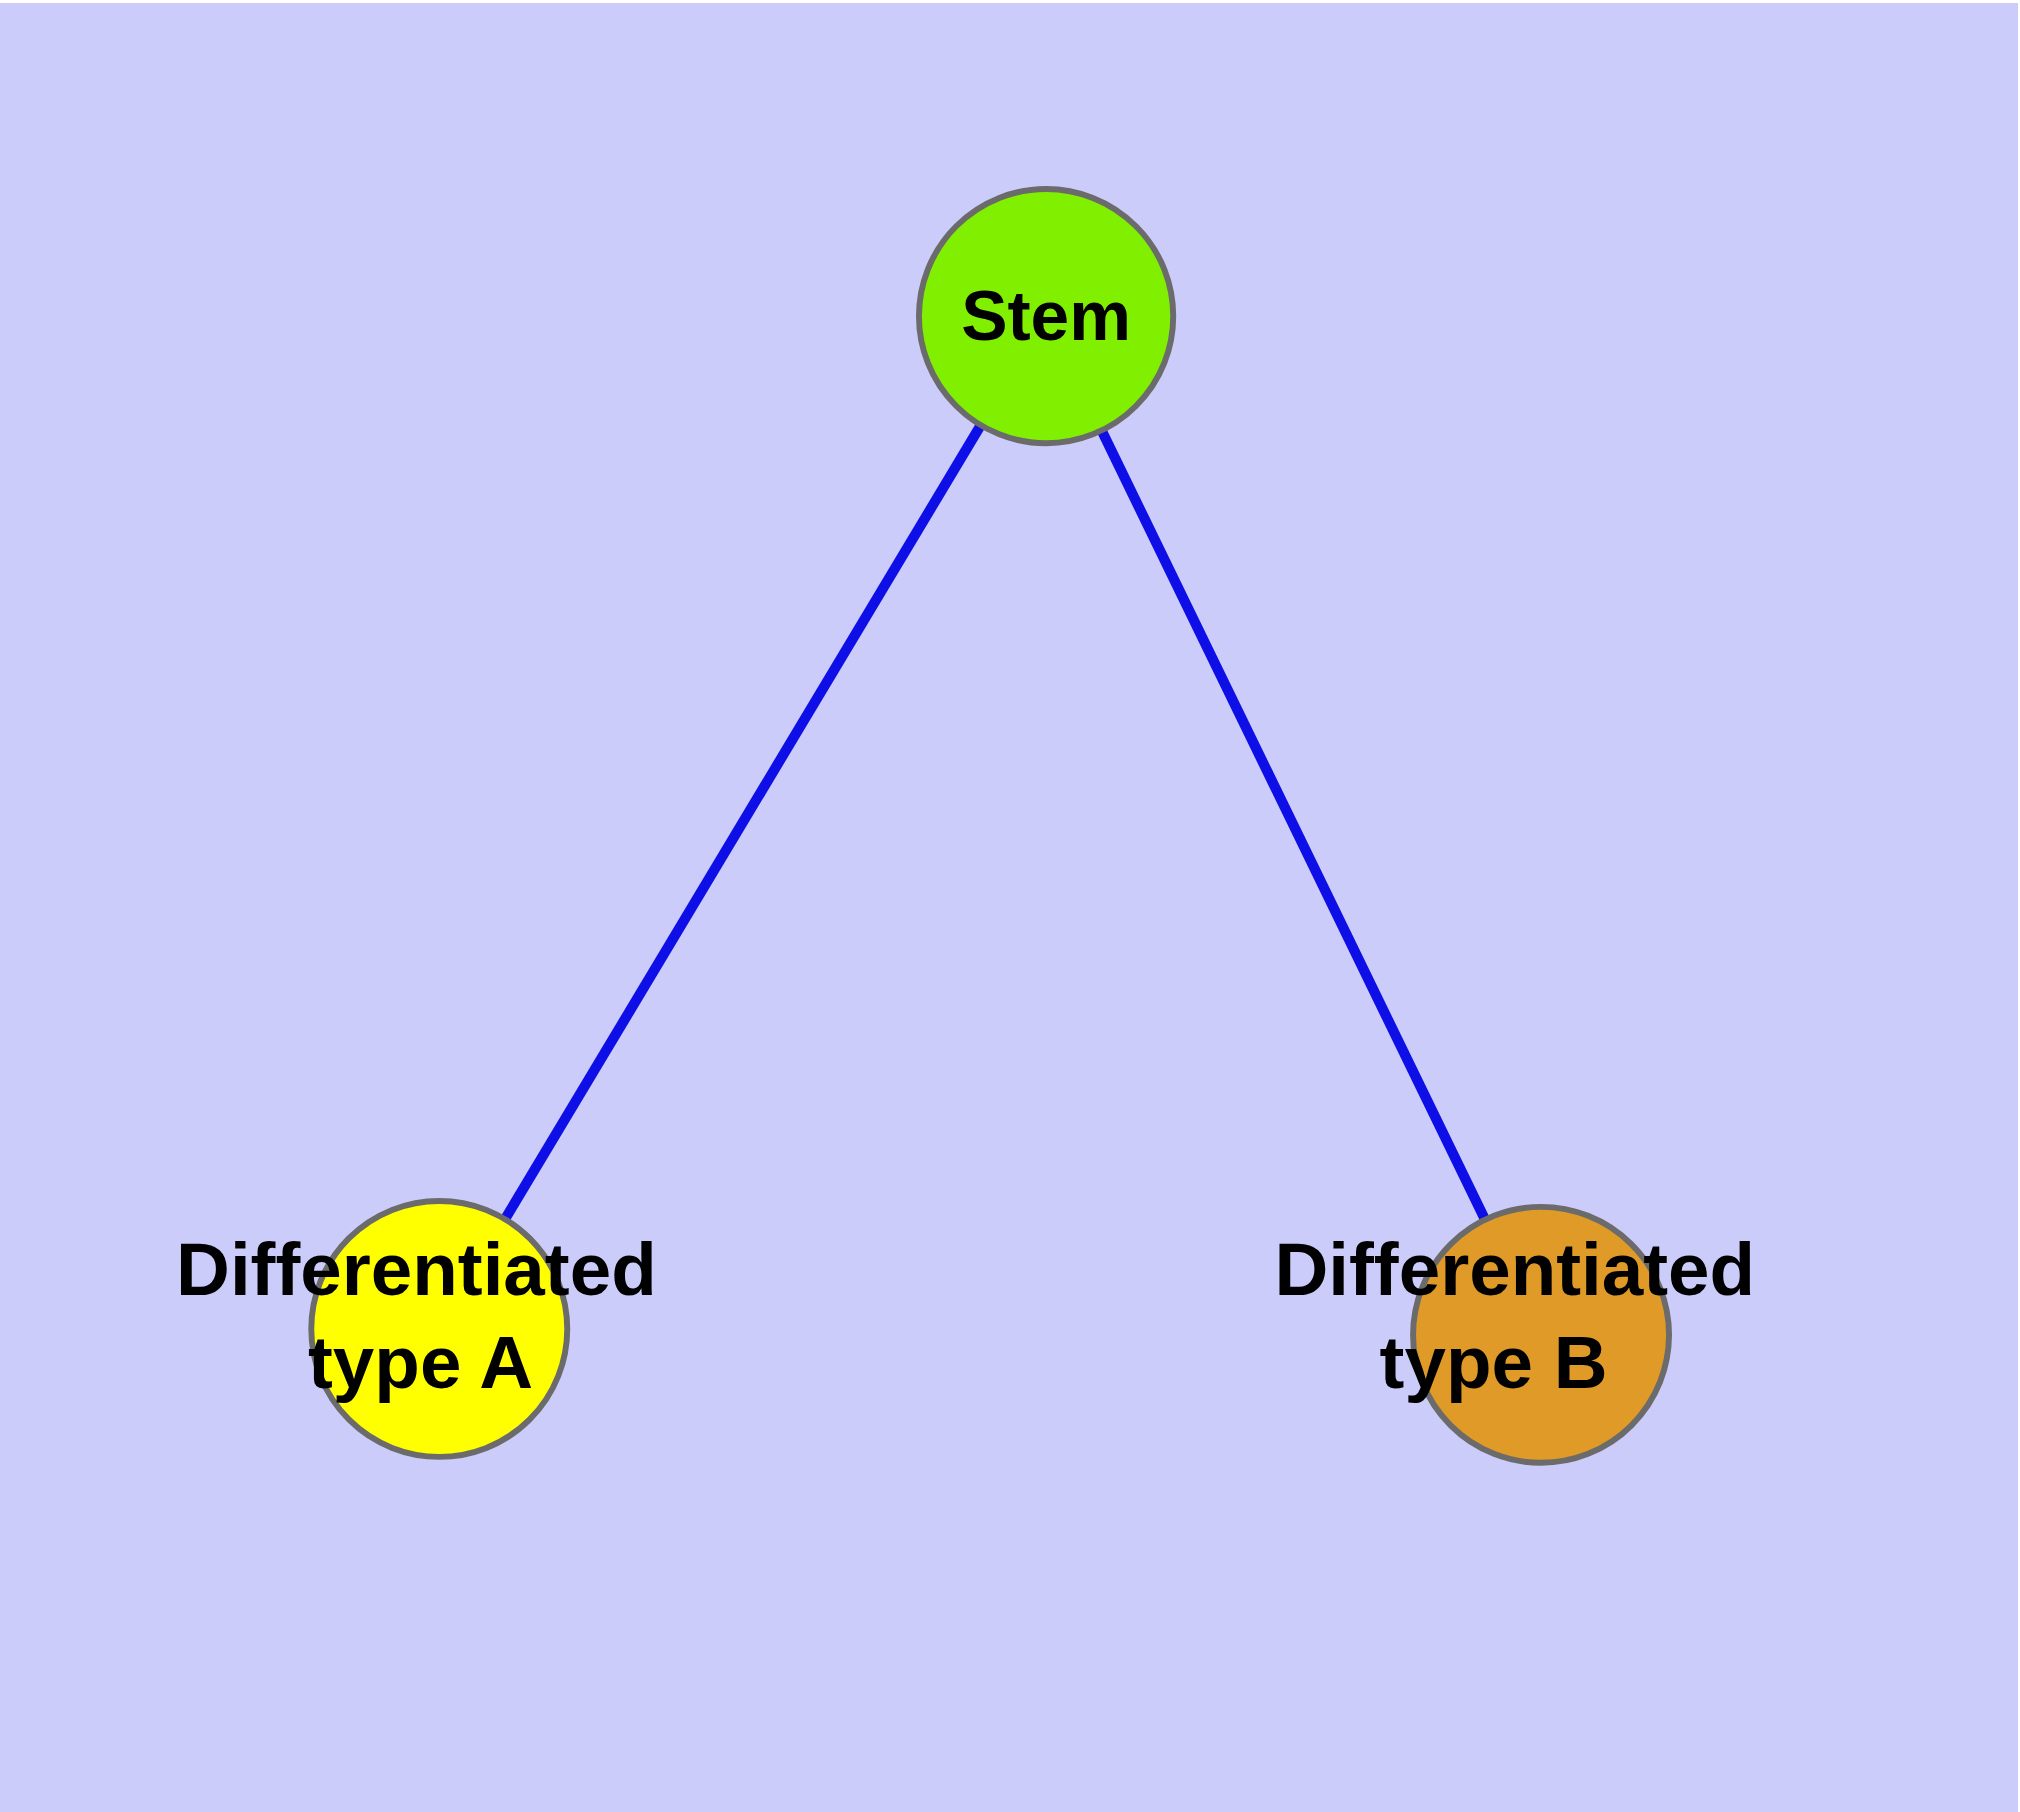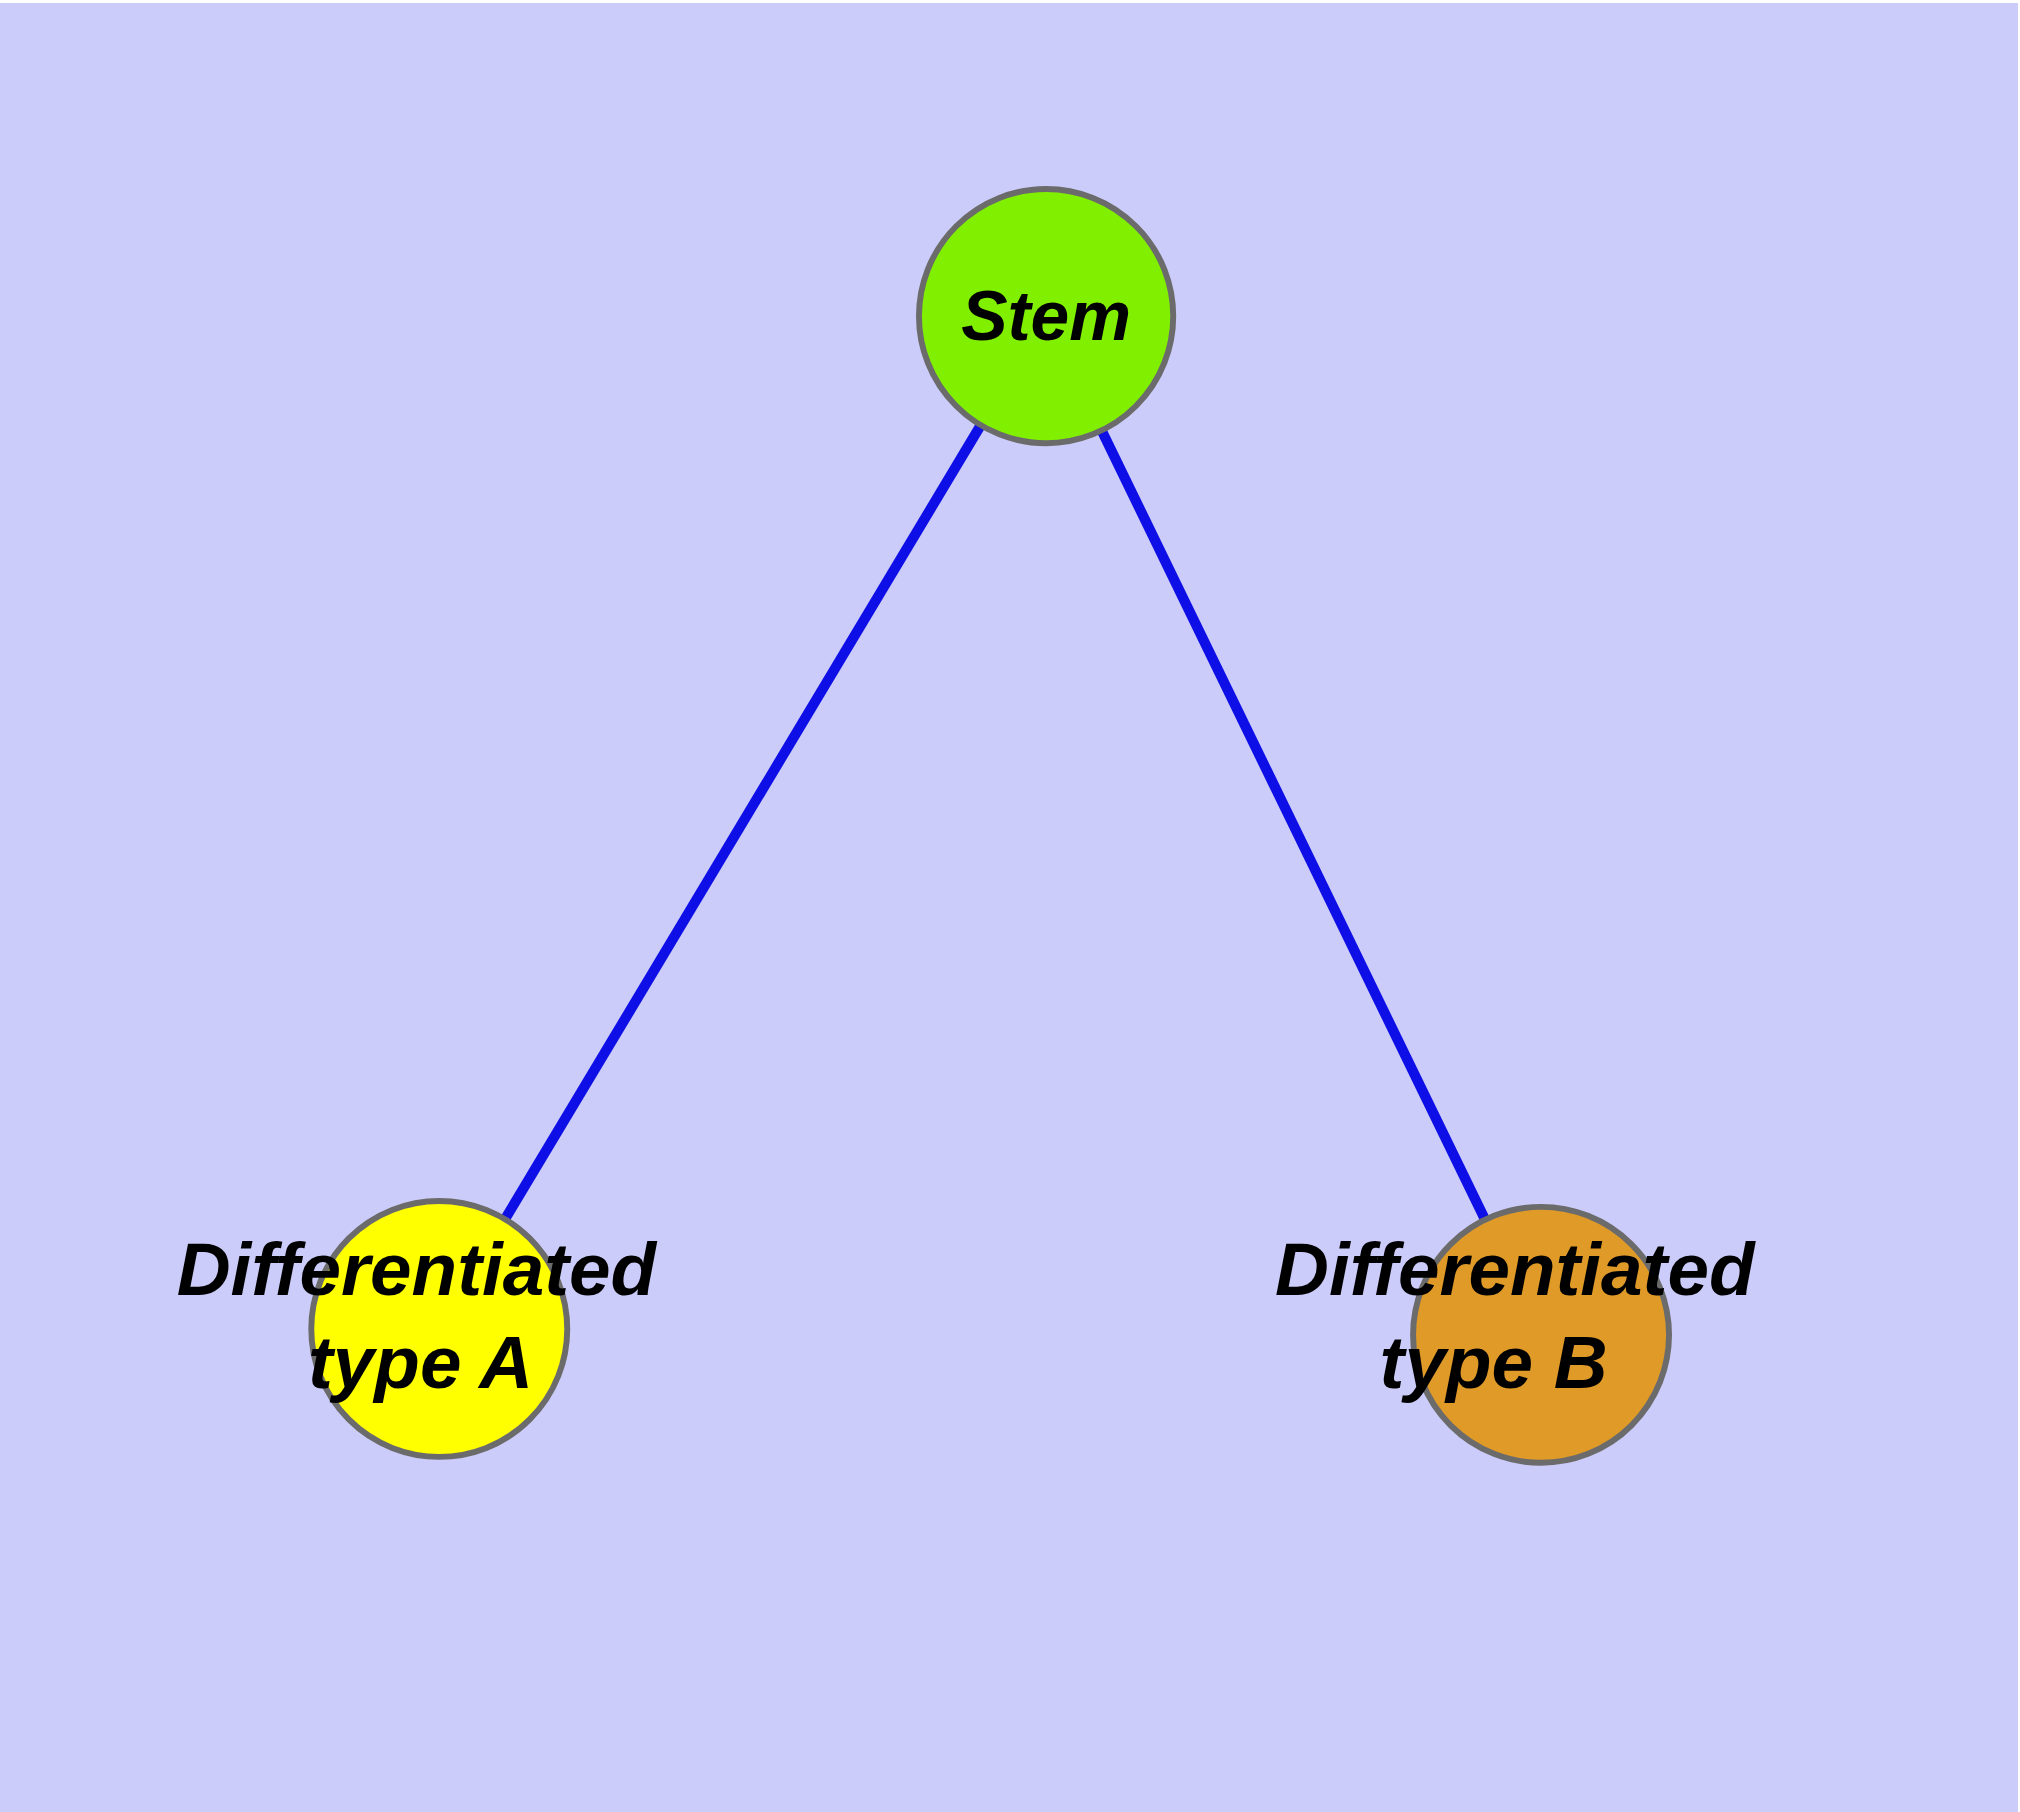--- a/index.html
+++ b/index.html
@@ -7,21 +7,20 @@
     padding: 0;
     background: #ffffff;
   }
   #canvas {
     position: relative;
     width: 2021px;
     height: 1812px;
     background: #ffffff;
     overflow: hidden;
     font-family: "Liberation Sans", sans-serif;
-    font-style: italic;
   }
   #plot-area {
     position: absolute;
     left: 0px;
     top: 2.5px;
     width: 2018px;
     height: 1810px;
     background: #ccccfa;
   }
   #graph-svg {

